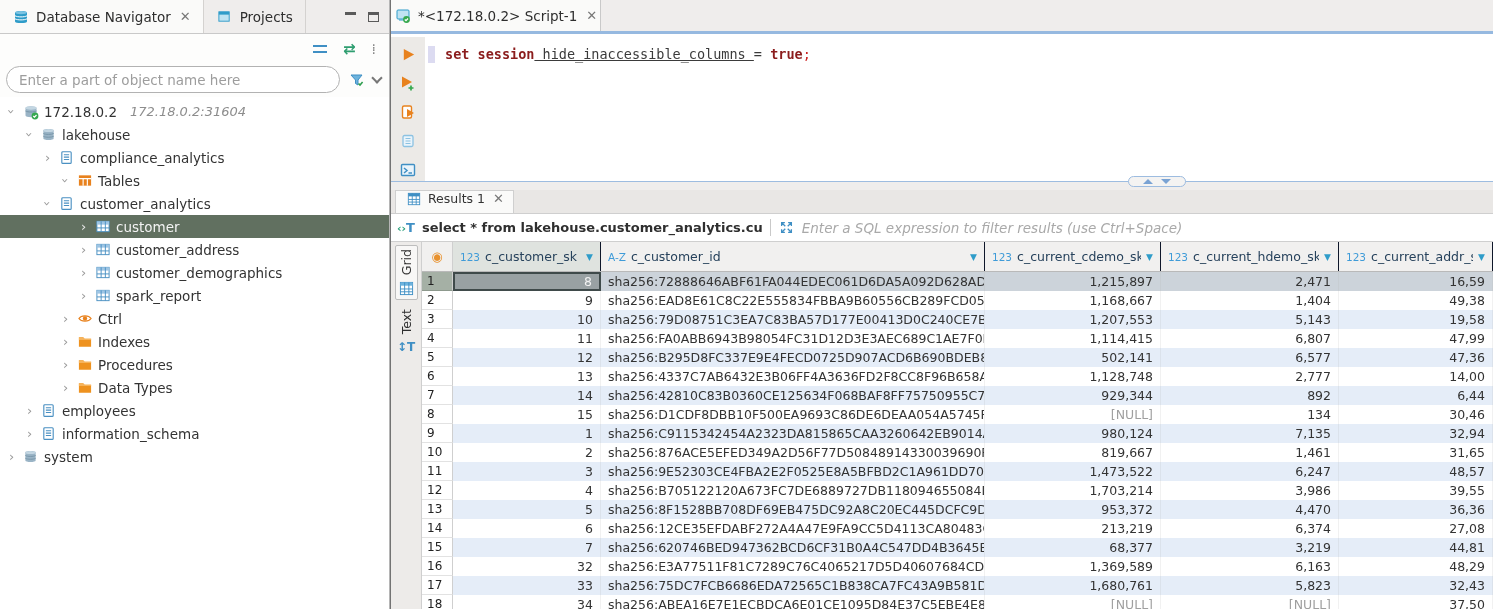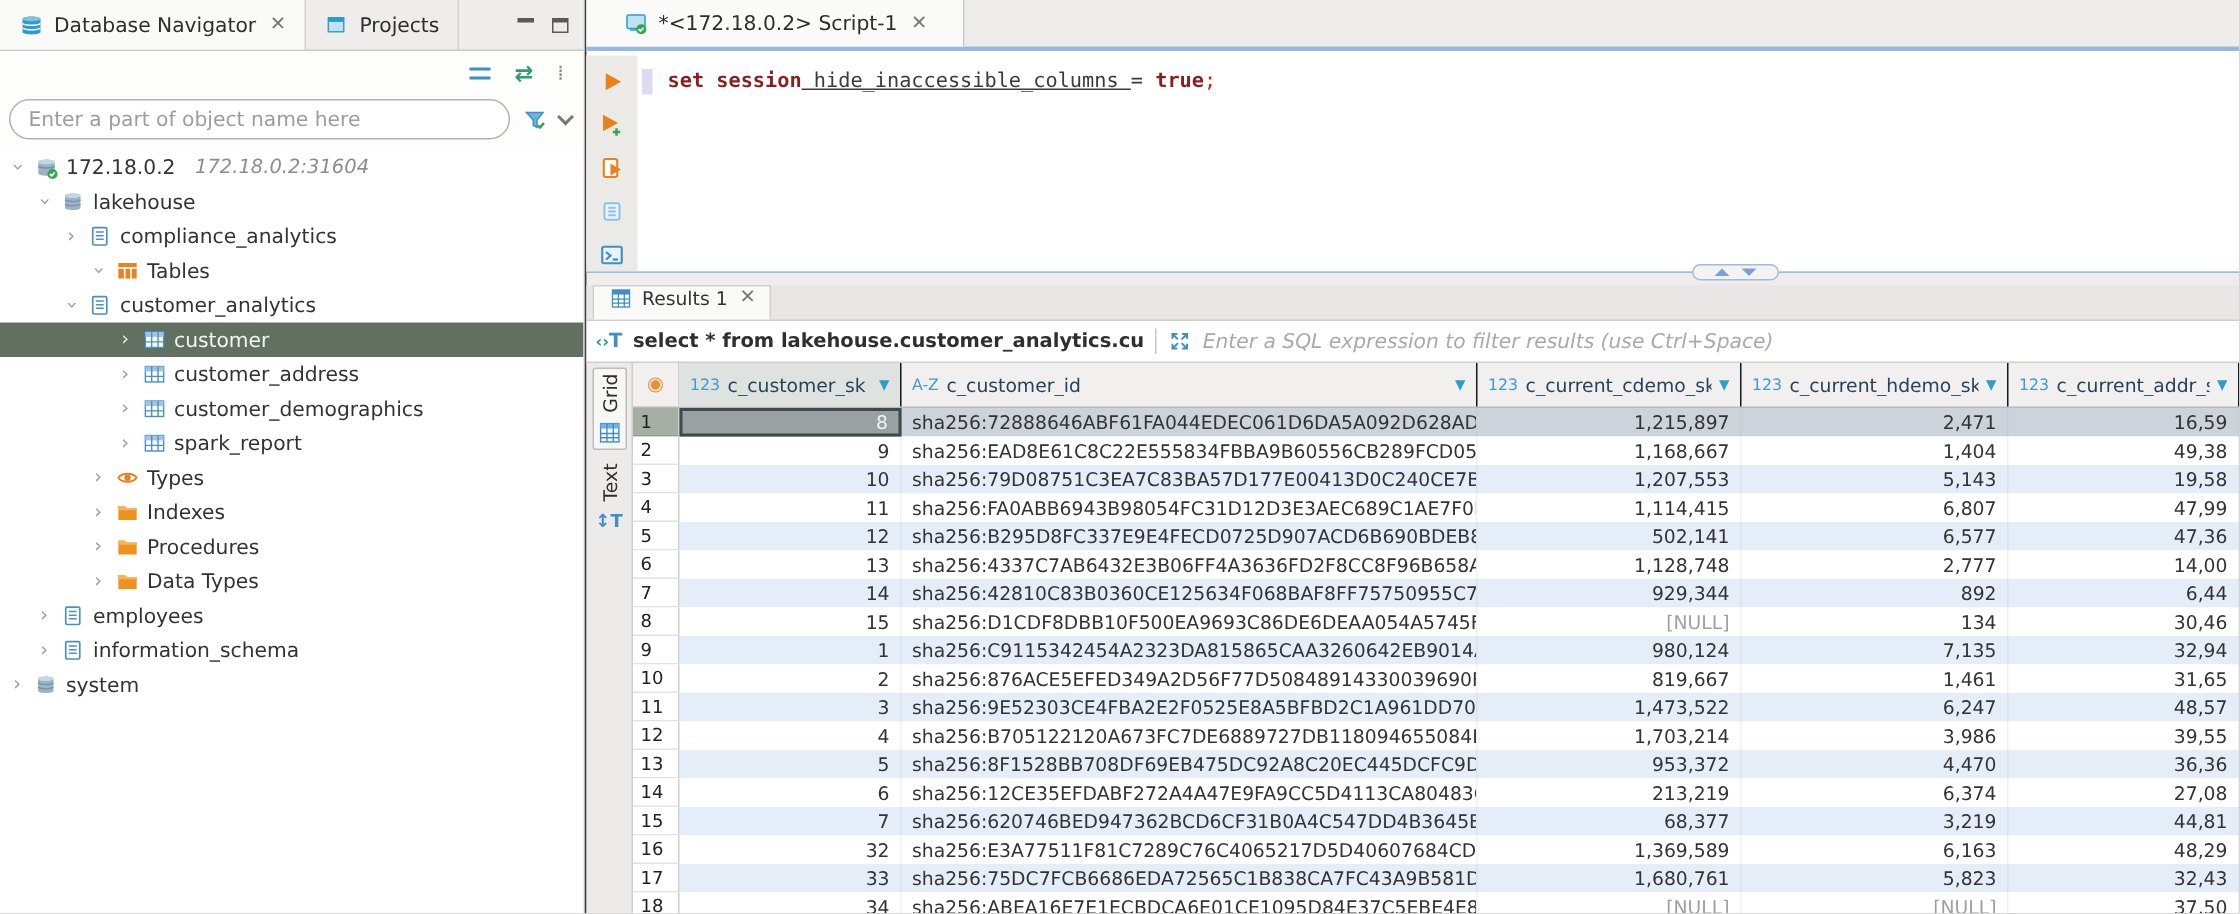--- a/index.html
+++ b/index.html
@@ -1,20 +1,20 @@
 <!DOCTYPE html>
 <html style="--tree-selection: #617060; --row-stripe: #e5edf8; --selected-row: #ccd3da; --keyword: #8b1d1d; --object-name: #7c30c9; --statement-highlight: #e4eefb; --icon-orange: #e8821e; --icon-blue: #4a90c2;"><head>
 <meta charset="utf-8">
 <style>
   * { margin:0; padding:0; box-sizing:border-box; }
   html,body { background:#fff; }
   .app {
     position:relative; width:1493px; height:609px; overflow:hidden;
     font-family:"DejaVu Sans","Liberation Sans",sans-serif; font-size:13px; color:#333;
-    background:#404040;
+    background:#737373;
   }
   
   .nav-panel { position:absolute; left:0; top:0; width:390px; height:609px; background:#fff;
     border-right:1px solid #b5b5b5; display:flex; flex-direction:column; }
   .nav-tabbar { height:34px; background:#efedec; display:flex; align-items:stretch;
     border-bottom:1px solid #c9c9c9; flex:none; }
   .nav-tab { display:flex; align-items:center; gap:7px; padding:0 12px; font-size:13.5px;
     color:#2e2e2e; border-right:1px solid #d4d2d0; cursor:default; }
   .nav-tab.active { background:#fafaf9; }
   .tab-close { color:#777; font-size:13px; margin-left:2px; }
@@ -40,21 +40,21 @@
   .chev { width:11px; text-align:center; color:#9a9a9a; font-size:13px; flex:none;
     display:inline-block; }
   .chev.exp { transform:rotate(90deg); }
   .t-ic { width:17px; height:16px; flex:none; display:inline-flex; align-items:center; justify-content:center; }
   .t-ic svg { display:block; }
   .tree-detail { color:#8d8d8d; font-style:italic; margin-left:8px; font-size:13px; }
   
   .editor-area { position:absolute; left:391px; top:0; width:1102px; height:181px; background:#fff; }
   .ed-tabbar { height:34px; background:#efedec; display:flex; align-items:stretch;
     border-bottom:3px solid #96b9e0; }
-  .ed-tab { display:flex; align-items:center; gap:7px; padding:0 24px; background:#fafaf9;
+  .ed-tab { display:flex; align-items:center; gap:7px; padding:0 3px; background:#fafaf9;
     border-right:1px solid #c9c9c9; font-size:13.5px; color:#2e2e2e; }
   .ed-body { position:absolute; left:0; top:37px; right:0; bottom:0; display:flex; background:#fff; }
   .ed-toolstrip { width:34px; background:#eceae7; display:flex; flex-direction:column;
     align-items:center; padding-top:8px; gap:11px; flex:none; }
   .ed-toolstrip .tb { width:18px; height:18px; display:flex; align-items:center; justify-content:center; }
   .ed-code { flex:1; padding-top:7px; font-family:"DejaVu Sans Mono","Liberation Mono",monospace;
     font-size:13.5px; color:#3b3b3b; overflow:hidden; }
   .code-line { height:21px; line-height:21px; padding-left:20px; position:relative; white-space:pre; }
   .code-line .mark { position:absolute; left:3px; top:2px; width:7px; height:17px; background:#dcdbf1; }
   .code-line.hl { background:var(--statement-highlight,#e4eefb); }
@@ -267,21 +267,21 @@
           <span>spark_report</span>
         </div>
         <div class="tree-row" style="padding-left: 60px;">
           <span class="chev">›</span>
           <span class="t-ic">
             <svg width="16" height="15" viewBox="0 0 16 16">
               <path d="M1.5 8C4 4.2 12 4.2 14.5 8 12 11.8 4 11.8 1.5 8z" fill="#fff" stroke="#e8821e" stroke-width="1.3"></path>
               <circle cx="8" cy="8" r="2.3" fill="#e8821e"></circle>
             </svg>
           </span>
-          <span>Types</span>
+          <span>Ctrl</span>
         </div>
         <div class="tree-row" style="padding-left: 60px;">
           <span class="chev">›</span>
           <span class="t-ic">
             <svg width="16" height="15" viewBox="0 0 16 16">
               <path d="M1.5 3.5h4.5L7.5 5h7v8.5h-13z" fill="#ee921f"></path>
               <path d="M1.5 3.5h4.5L7.5 5h7v1.5h-13z" fill="#f6b45c"></path>
             </svg>
           </span>
           <span>Indexes</span>

